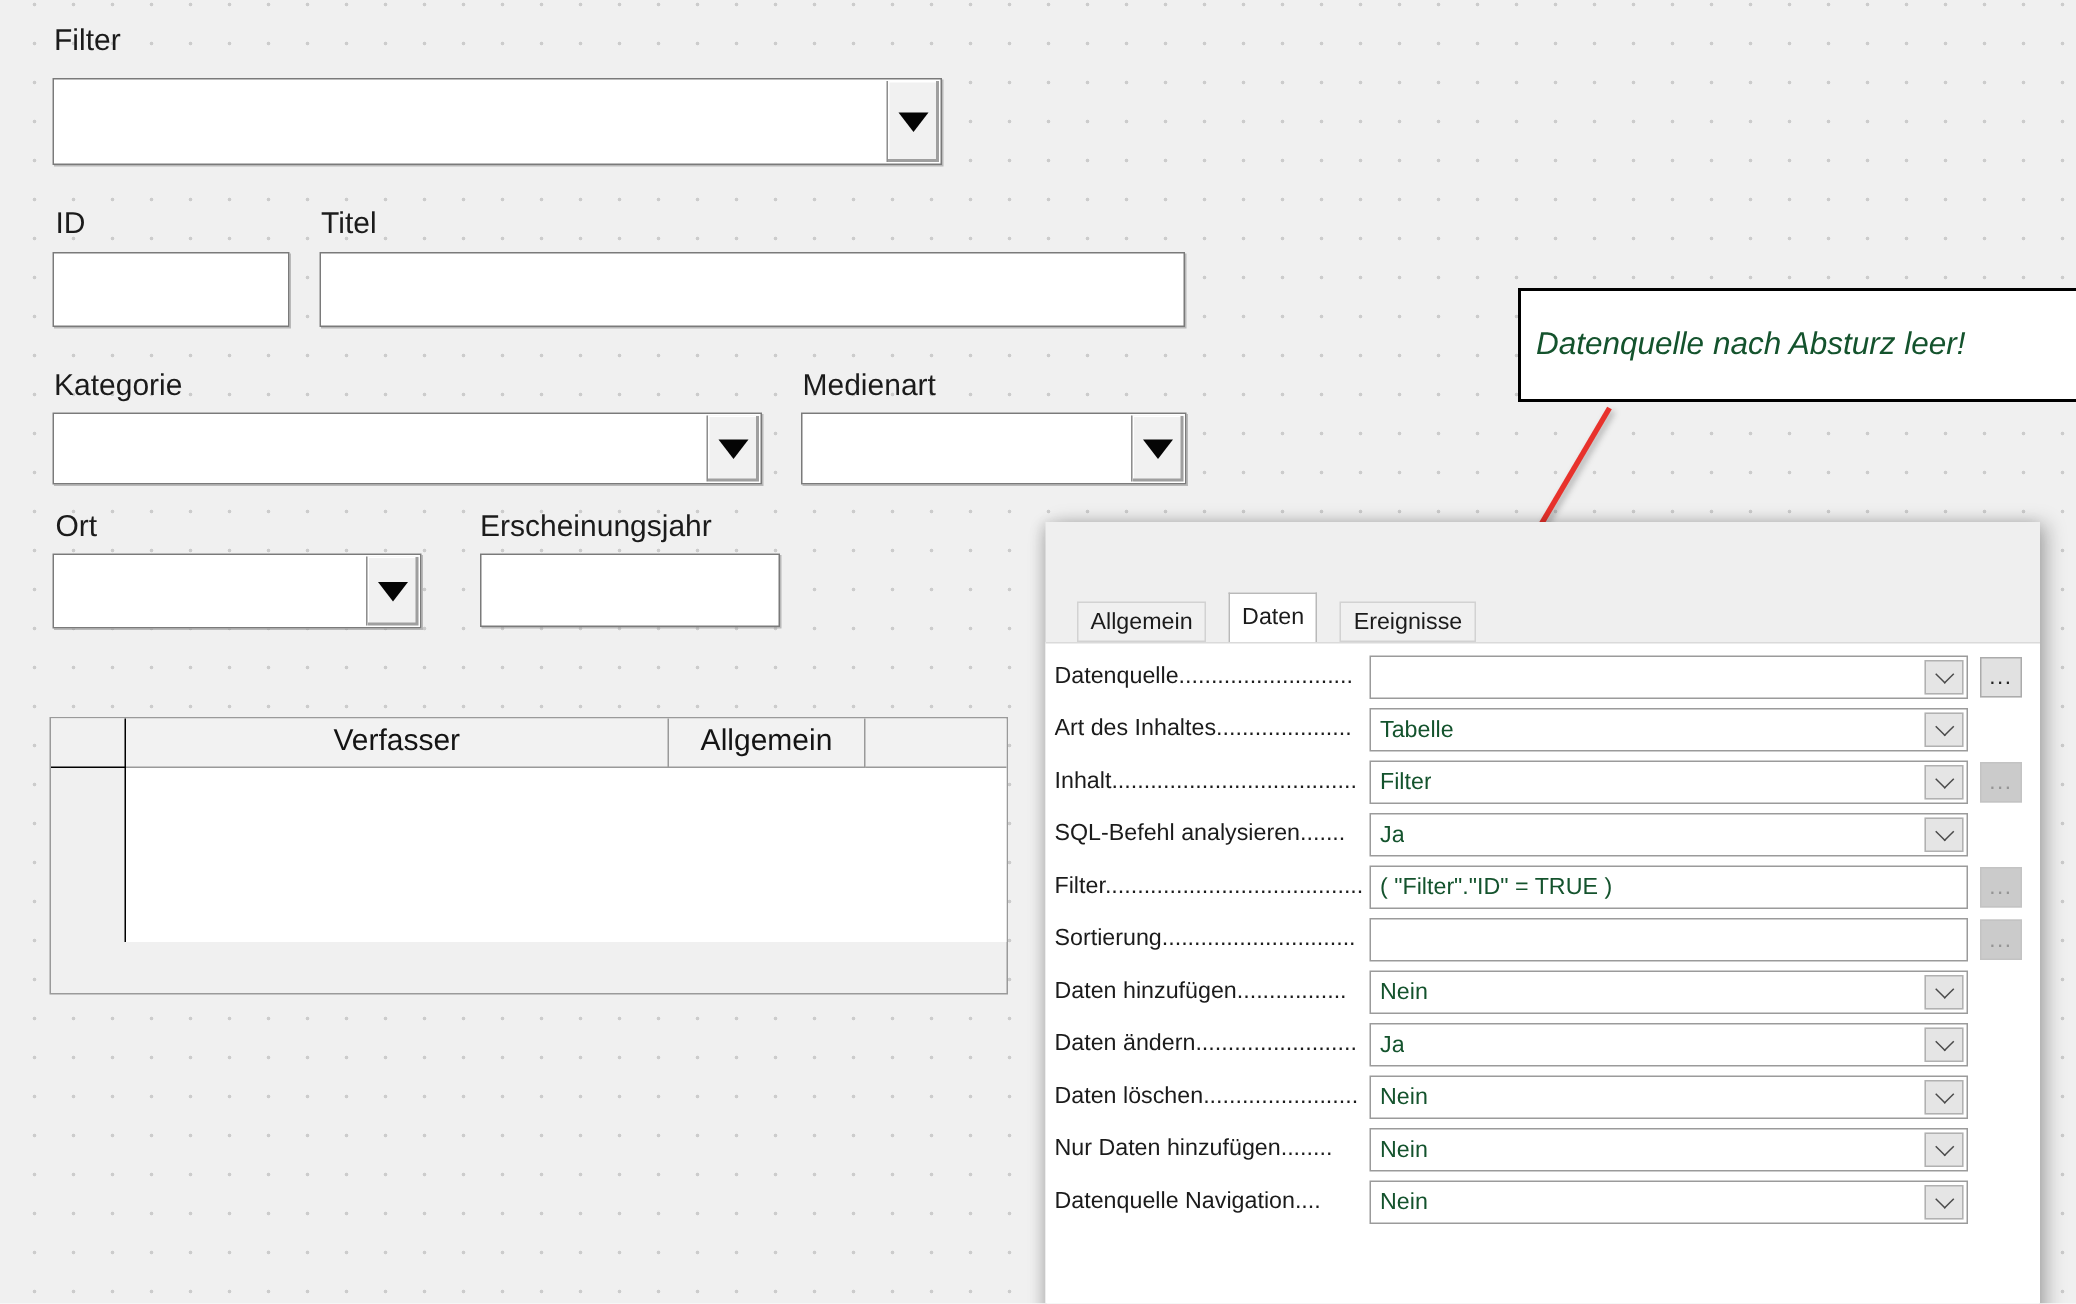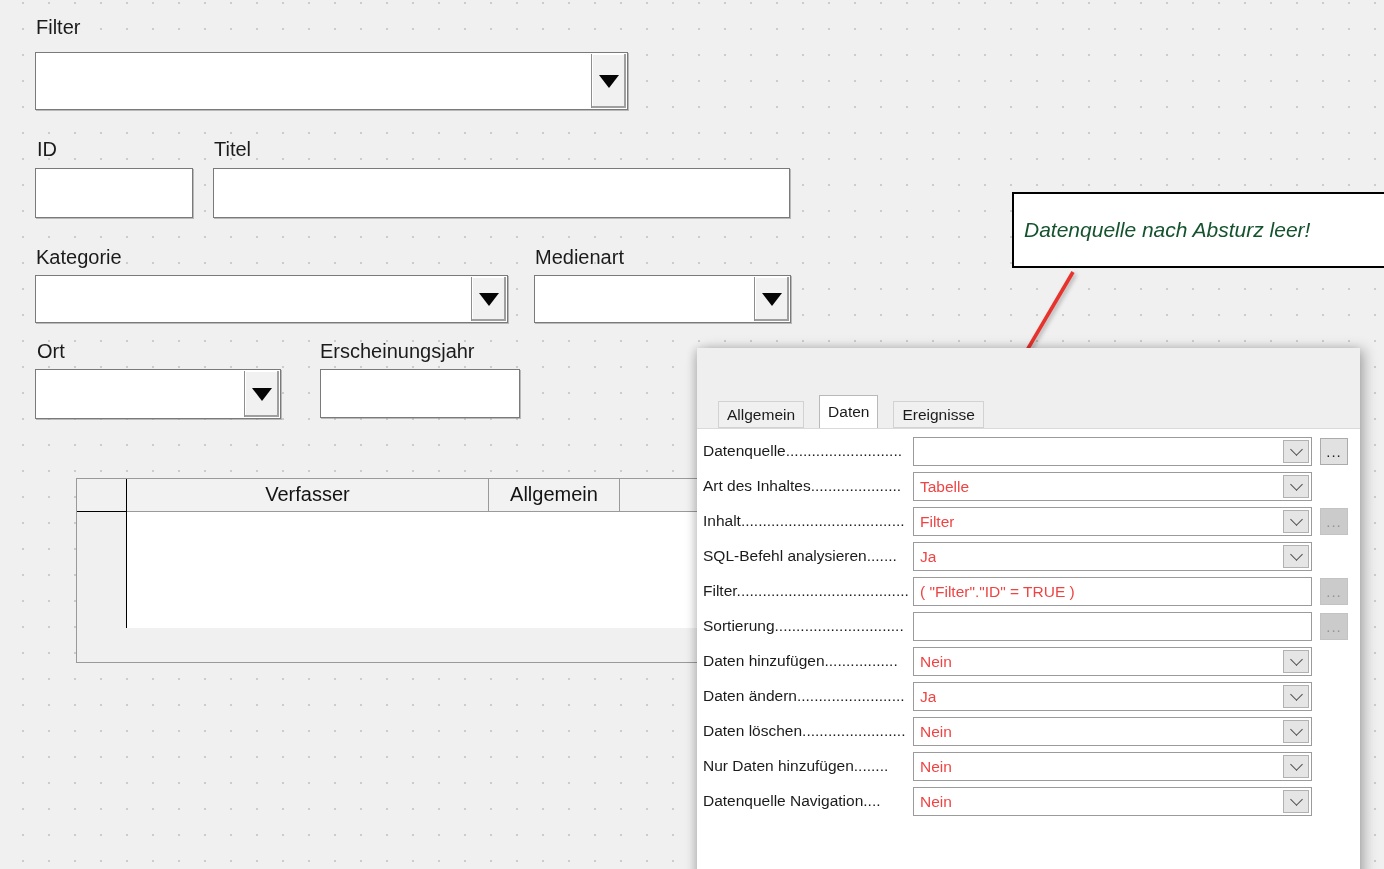--- a/index.html
+++ b/index.html
@@ -28,21 +28,21 @@
   }
   .tri {
     width:0; height:0;
     border-left:10px solid transparent; border-right:10px solid transparent;
     border-top:13px solid #050505;
   }
 
   
   #table-grid {
     position:absolute; left:33px; top:478px; width:639px; height:185px;
-    background:#f0f0f0; border:1px solid #9a9a9a;margin-left:43px;
+    background:#f0f0f0; border:1px solid #9a9a9a;
   }
   #table-grid .ghead { display:flex; height:33px; background:#f2f2f2; }
   #table-grid .gstub {
     width:50px; border-right:1px solid #000; border-bottom:1px solid #000; background:#f1f1f1;
   }
   #table-grid .gcol {
     border-right:1px solid #9a9a9a; border-bottom:1px solid #9a9a9a;
     font-size:20px; color:#141414; text-align:center; line-height:31px; overflow:hidden;
   }
   #table-grid .gcol.c1 { width:362px; }
@@ -94,21 +94,21 @@
   .r6{top:218px} .r7{top:253px} .r8{top:288px} .r9{top:323px} .r10{top:358px} .r11{top:393px}
   .plabel {
     position:absolute; left:6px; top:5px; width:208px;
     font-size:15.5px; color:#1b1b1b; white-space:nowrap; overflow:hidden;
   }
   .pfield {
     position:absolute; left:216px; top:0; width:399px; height:29px;
     background:#ffffff; border:1px solid #9b9b9b;
     display:flex; align-items:center;
   }
-  .pvalue { font-size:15.5px; color:#ef4444; padding-left:6px; white-space:nowrap; overflow:hidden; }
+  .pvalue { font-size:15.5px; color:#14532d; padding-left:6px; white-space:nowrap; overflow:hidden; }
   .chevbtn {
     position:absolute; right:2px; top:2px; bottom:2px; width:26px;
     background:#e5e5e5; border:1px solid #b1b1b1;
     display:flex; align-items:center; justify-content:center;
   }
   .chev {
     width:9px; height:9px; margin-top:-4px;
     border-right:1.7px solid #4b4b4b; border-bottom:1.7px solid #4b4b4b;
     transform:rotate(45deg);
   }

